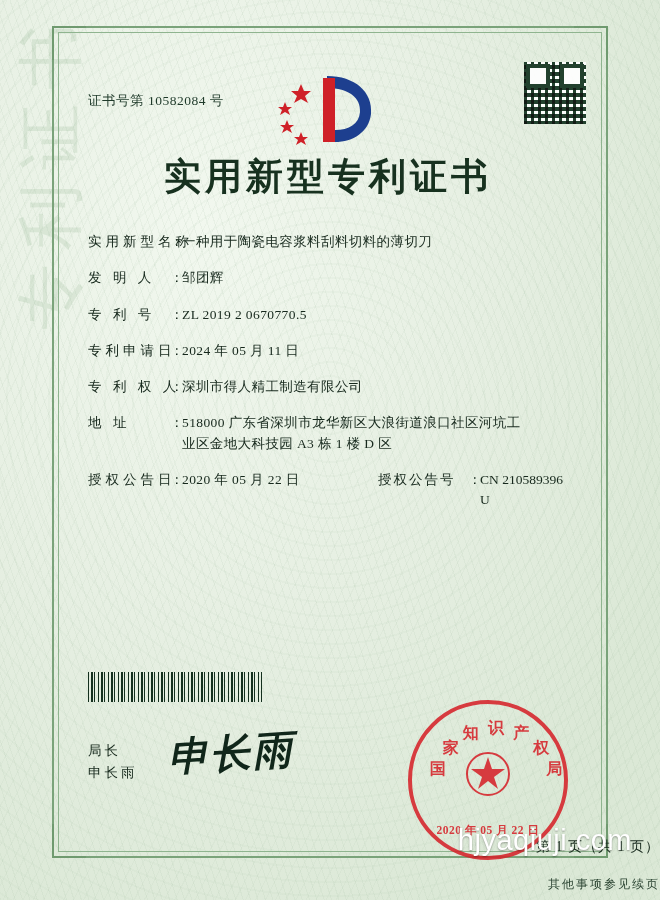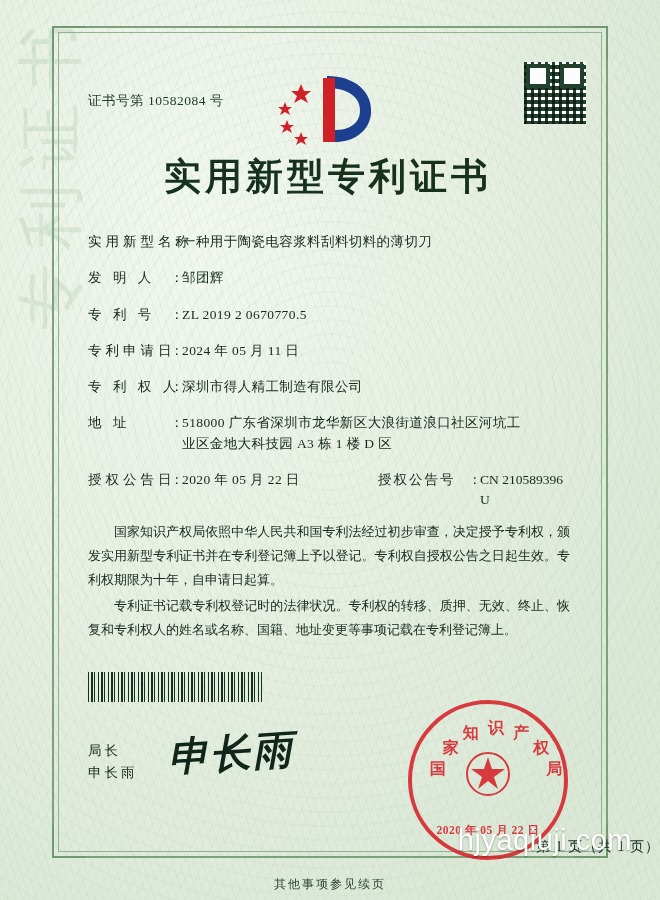--- a/index.html
+++ b/index.html
@@ -267,21 +267,21 @@
     font-size: 14px;
     color: #16281c;
     letter-spacing: 1px;
     margin-left: 44px;
   }
   .footer-note {
     position: absolute;
     left: 0;
     right: 0;
     top: 876px;
-    text-align: center;
+    text-align: right;
     font-size: 12px;
     color: #2b4432;
     letter-spacing: 2px;
   }
   .site-watermark {
     position: absolute;
     right: 28px;
     top: 824px;
     font-size: 29px;
     color: #ffffff;
@@ -359,24 +359,20 @@
     <div class="row pair">
       <div class="label">授权公告日</div>
       <div class="colon">：</div>
       <div class="value">2020 年 05 月 22 日</div>
       <div class="label2">授权公告号</div>
       <div class="colon">：</div>
       <div class="value2">CN 210589396 U</div>
     </div>
   </div>
 
-  <div class="para">
-    <p>国家知识产权局依照中华人民共和国专利法经过初步审查，决定授予专利权，颁发实用新型专利证书并在专利登记簿上予以登记。专利权自授权公告之日起生效。专利权期限为十年，自申请日起算。</p>
-    <p>专利证书记载专利权登记时的法律状况。专利权的转移、质押、无效、终止、恢复和专利权人的姓名或名称、国籍、地址变更等事项记载在专利登记簿上。</p>
-  </div>
 
   <div class="barcode"></div>
 
   <div class="signature-block">
     <div>局长</div>
     <div>申长雨</div>
   </div>
   <div class="handwriting">申长雨</div>
 
   <div class="seal">

